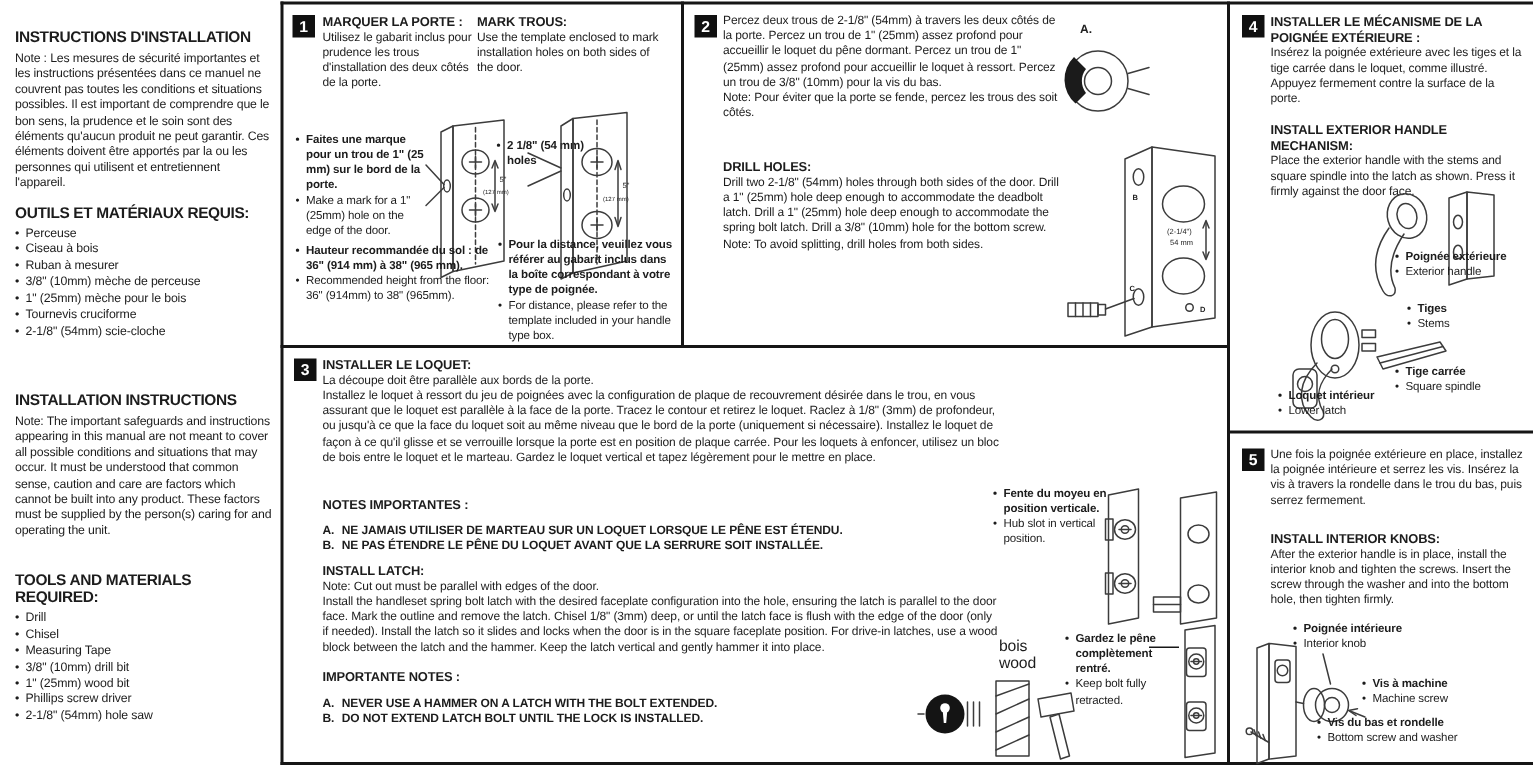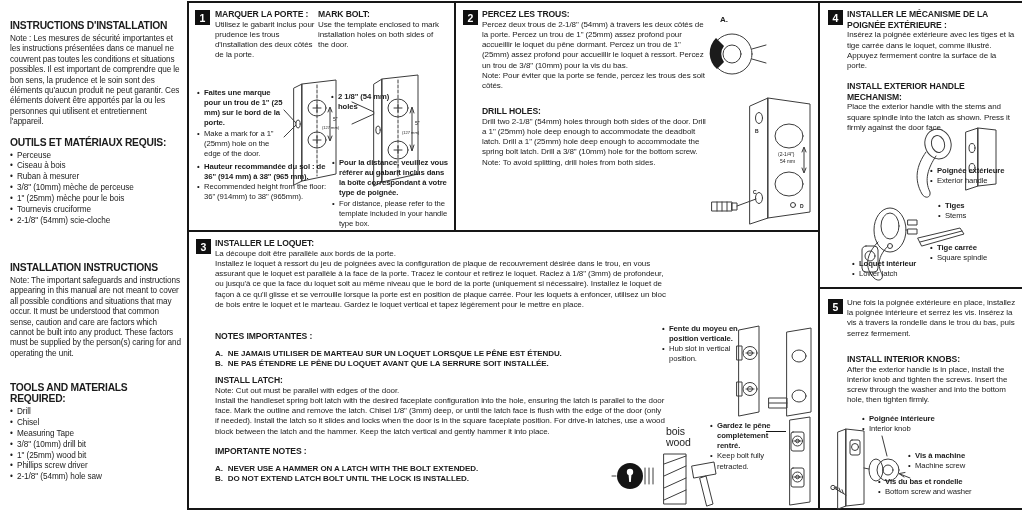--- a/index.html
+++ b/index.html
@@ -112,21 +112,21 @@
       </li>
   </ul>
 </section>
 
 <div class="badge" style="left:195px;top:10px">1</div>
 <div class="abs" style="left:215px;top:9px;width:106px">
   <h3 class="h">MARQUER LA PORTE :</h3>
   <p class="t">Utilisez le gabarit inclus pour prudence les trous d'installation des deux côtés de la porte.</p>
 </div>
 <div class="abs" style="left:318px;top:9px;width:128px">
-  <h3 class="h">MARK BOLT:</h3>
+  <h3 class="h">MARK TROUS:</h3>
   <p class="t">Use the template enclosed to mark installation holes on both sides of the door.</p>
 </div>
 
 <div class="dlab" style="left:197px;top:88px;width:90px">
   <div class="li bold">
       <span class="m">•</span>
       <span>Faites une marque pour un trou de 1" (25 mm) sur le bord de la porte.</span>
     </div>
   <div class="li">
       <span class="m">•</span>
@@ -198,21 +198,20 @@
       <span>Pour la distance, veuillez vous référer au gabarit inclus dans la boîte correspondant à votre type de poignée.</span>
     </div>
   <div class="li">
       <span class="m">•</span>
       <span>For distance, please refer to the template included in your handle type box.</span>
     </div>
 </div>
 
 <div class="badge" style="left:463px;top:10px">2</div>
 <div class="abs" style="left:482px;top:9px;width:224px">
-  <h3 class="h">PERCEZ LES TROUS:</h3>
   <p class="t">Percez deux trous de 2-1/8" (54mm) à travers les deux côtés de la porte. Percez un trou de 1" (25mm) assez profond pour accueillir le loquet du pêne dormant. Percez un trou de 1" (25mm) assez profond pour accueillir le loquet à ressort. Percez un trou de 3/8" (10mm) pour la vis du bas.</p>
   <p class="t">Note: Pour éviter que la porte se fende, percez les trous des soit côtés.</p>
 </div>
 <div class="abs" style="left:482px;top:106px;width:224px">
   <h3 class="h">DRILL HOLES:</h3>
   <p class="t">Drill two 2-1/8" (54mm) holes through both sides of the door. Drill a 1" (25mm) hole deep enough to accommodate the deadbolt latch. Drill a 1" (25mm) hole deep enough to accommodate the spring bolt latch. Drill a 3/8" (10mm) hole for the bottom screw.</p>
   <p class="t">Note: To avoid splitting, drill holes from both sides.</p>
 </div>
 
 <svg class="d" style="left:698px;top:6px" width="118" height="220" viewBox="0 0 118 220">

